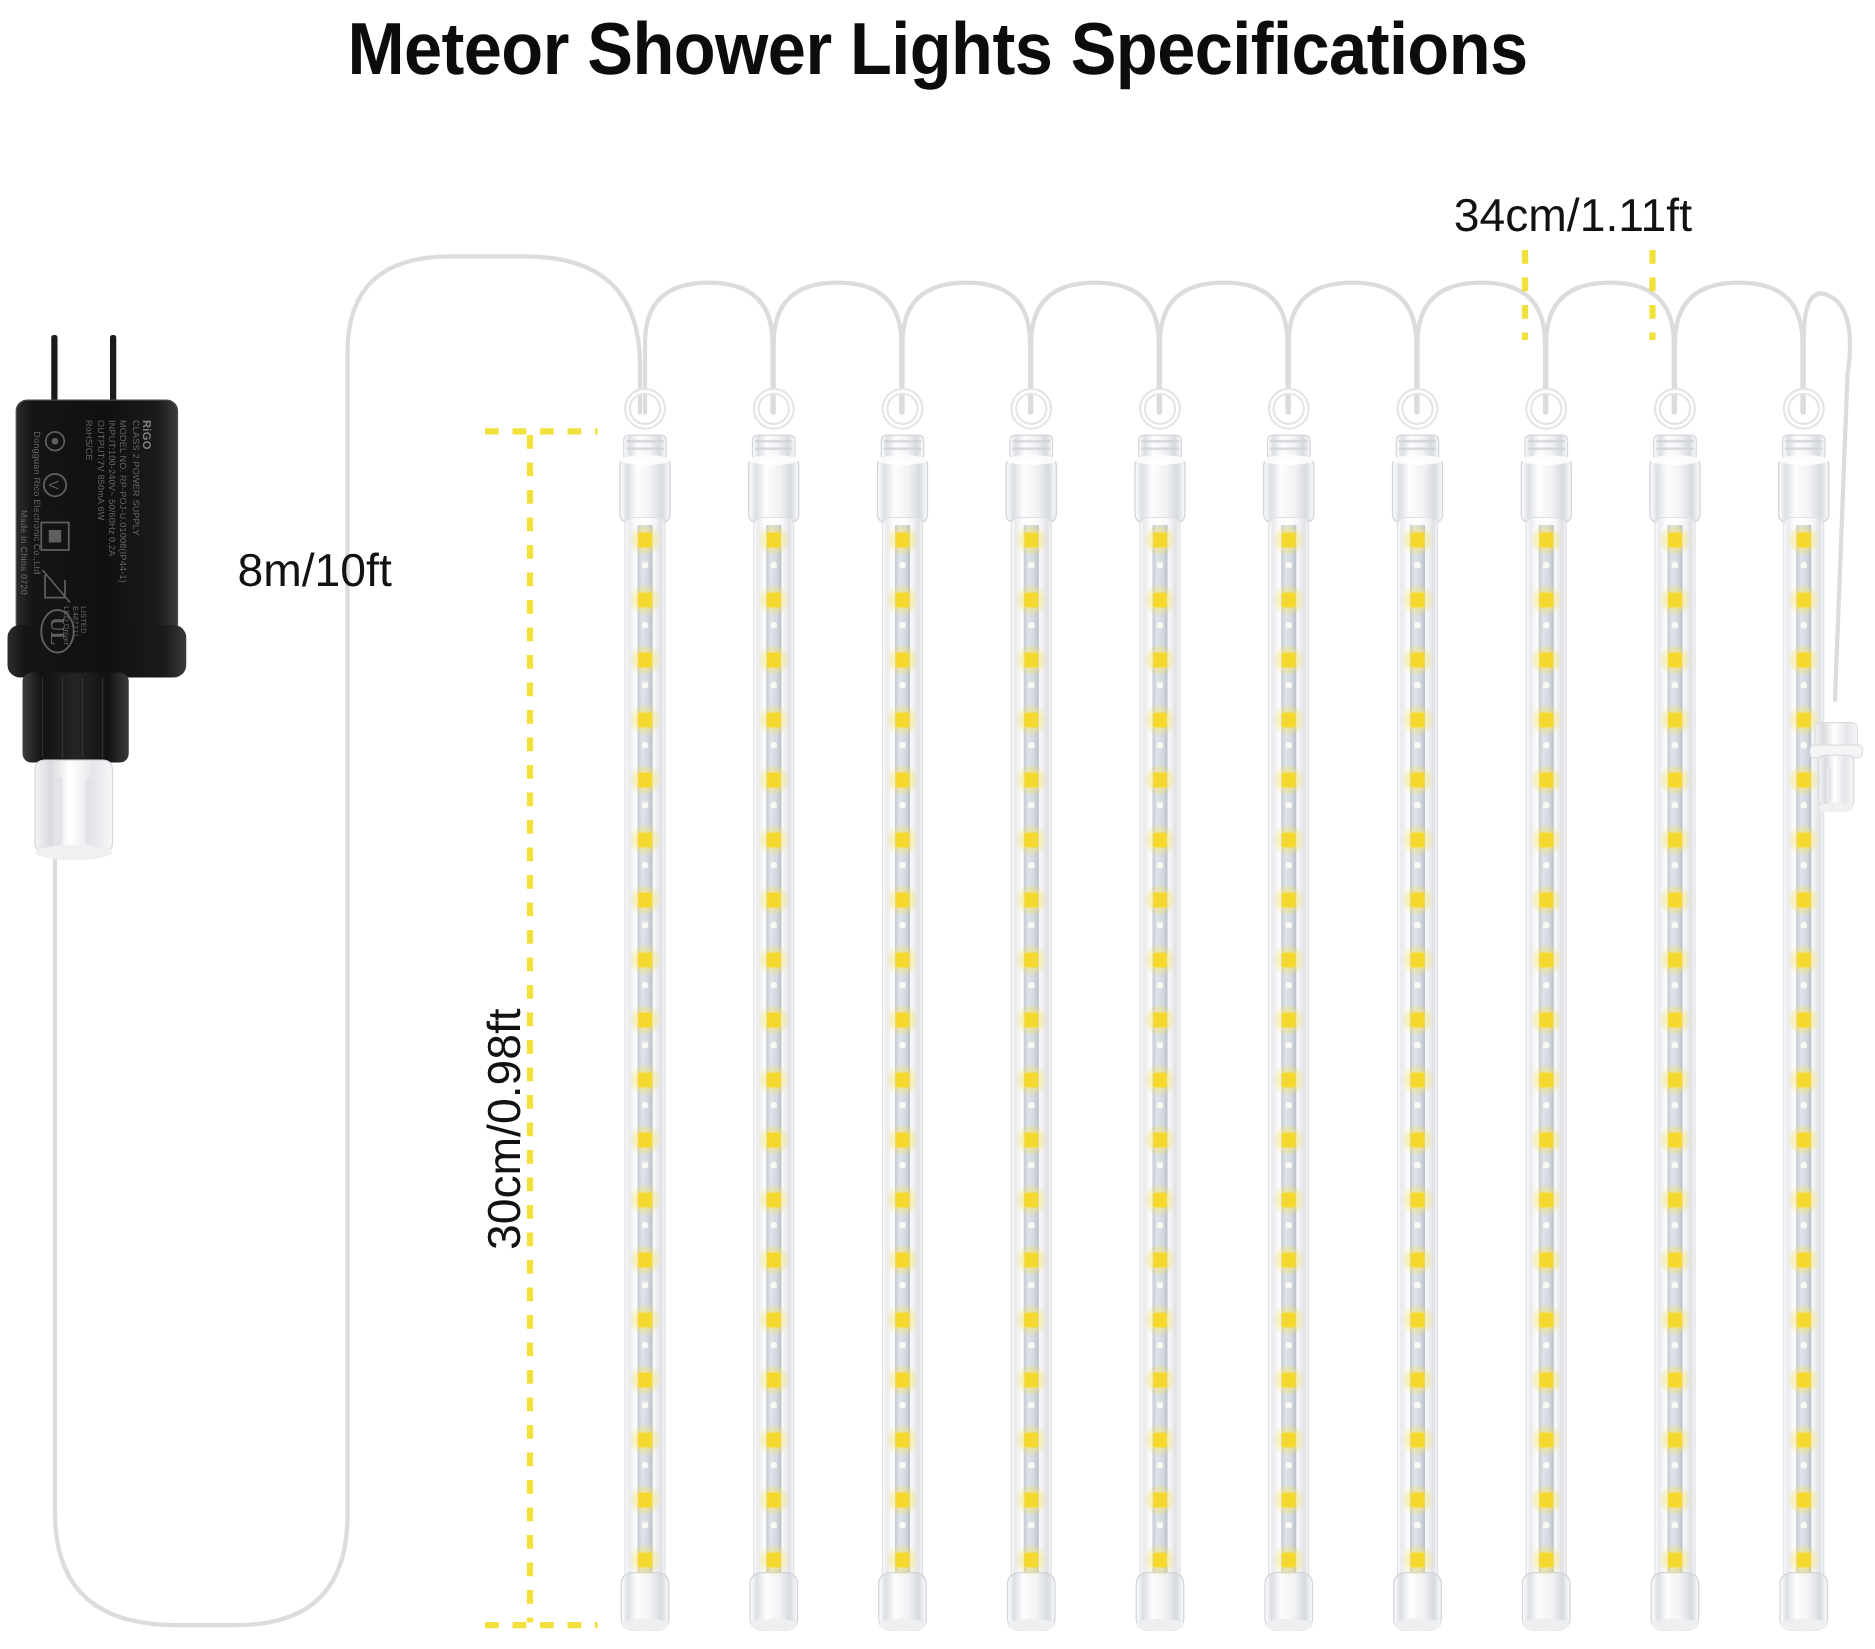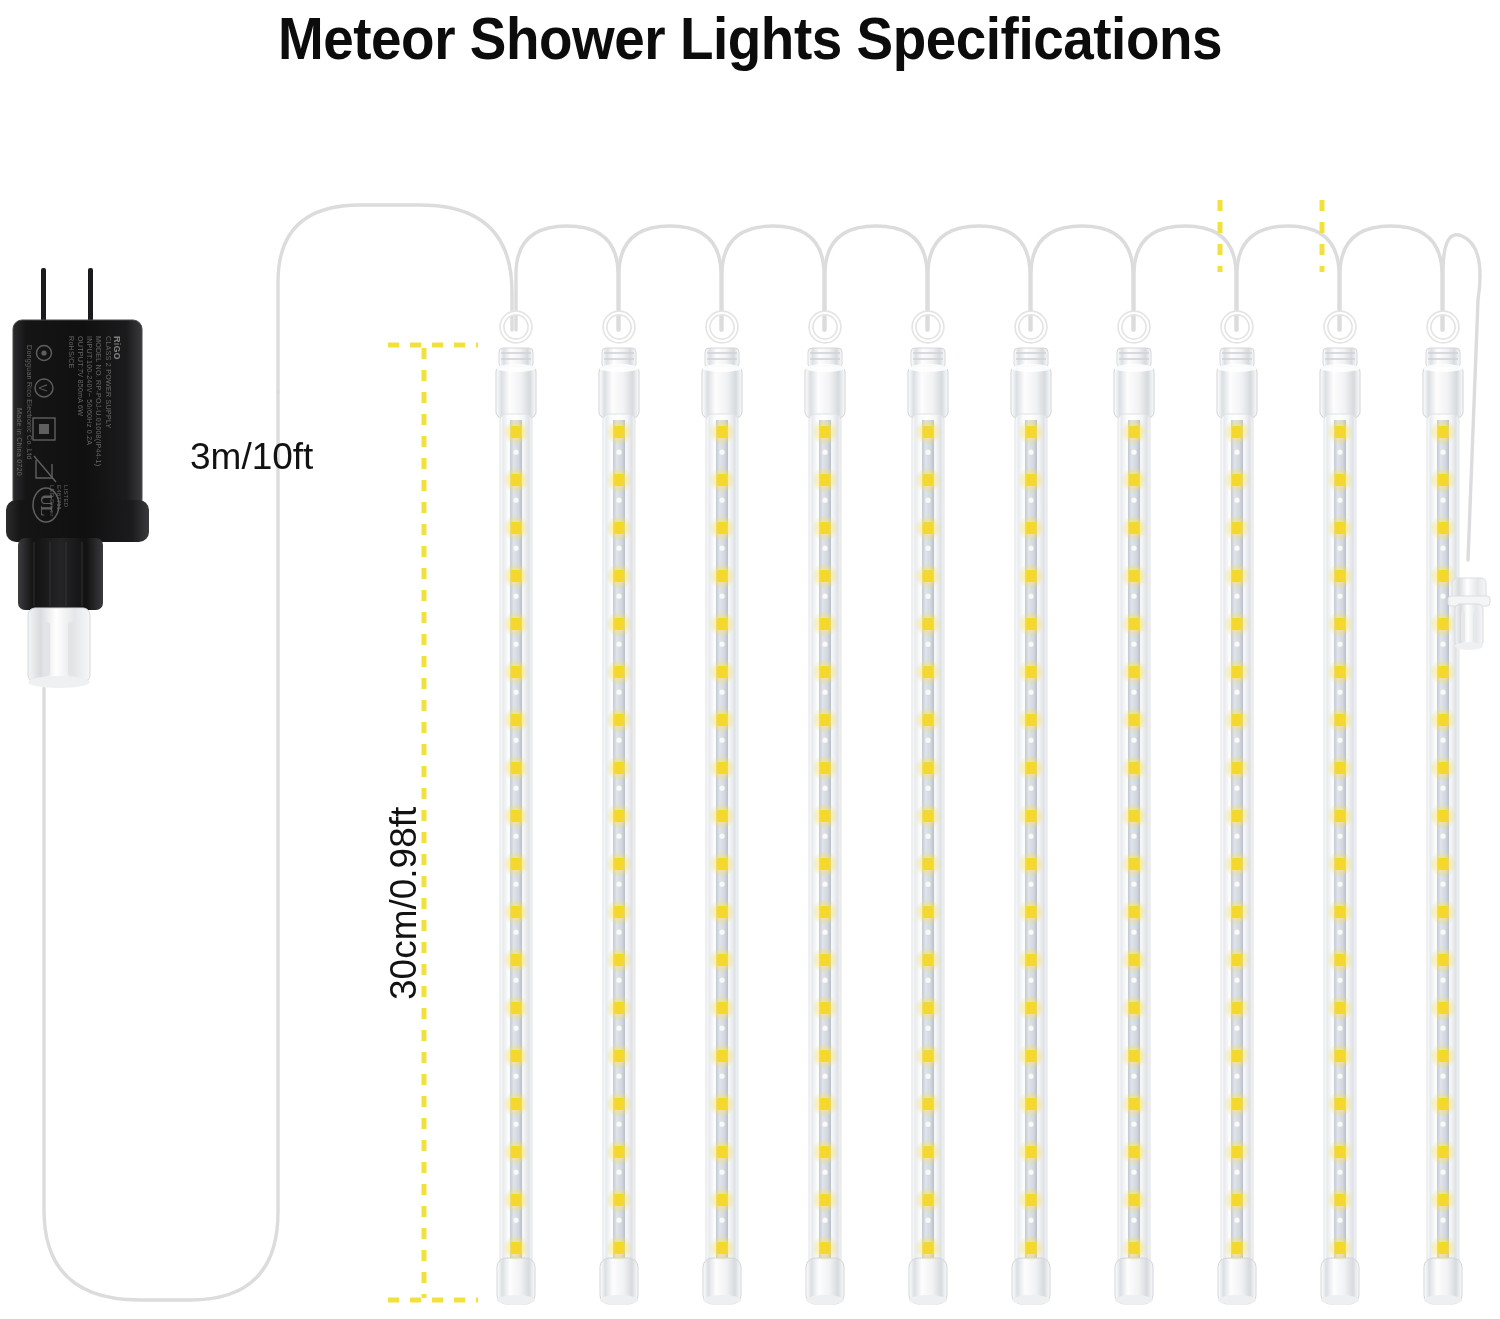--- a/index.html
+++ b/index.html
@@ -975,22 +975,23 @@
 
       <line x1="424" y1="348" x2="424" y2="1298"></line>
     </g>
     <g stroke="#F2E13D" stroke-width="5" stroke-dasharray="11 11" fill="none">
       <line x1="388" y1="345" x2="478" y2="345"></line>
       <line x1="388" y1="1300" x2="478" y2="1300"></line>
     </g>
 
   </svg>
 
-
-  <div id="dim-cord-label" class="dim-label">3m/10ft</div>
+  <div id="dim-spacing-label" class="dim-label">34cm/1.11ft</div>
+
+  <div id="dim-cord-label" class="dim-label">8m/10ft</div>
 
   <div id="dim-height-label" class="dim-label">30cm/0.98ft</div>
 
   <div class="adapter-print brand" style="transform: translate(122px,336px) rotate(90deg);">RiGO</div>
   <div class="adapter-print" style="transform: translate(113px,336px) rotate(90deg);">CLASS 2 POWER SUPPLY</div>
   <div class="adapter-print" style="transform: translate(103px,336px) rotate(90deg);">MODEL NO. RP-POJ-U.01008(IP44-1)</div>
   <div class="adapter-print" style="transform: translate(94px,336px) rotate(90deg);">INPUT:100-240V~  50/60Hz 0.2A</div>
   <div class="adapter-print" style="transform: translate(85px,336px) rotate(90deg);">OUTPUT:7V        850mA 6W</div>
   <div class="adapter-print" style="transform: translate(76px,336px) rotate(90deg);">RoHS/CE</div>
   <div class="adapter-print" style="transform: translate(34px,345px) rotate(90deg);">Dongguan Rico Electronic Co.,Ltd</div>

